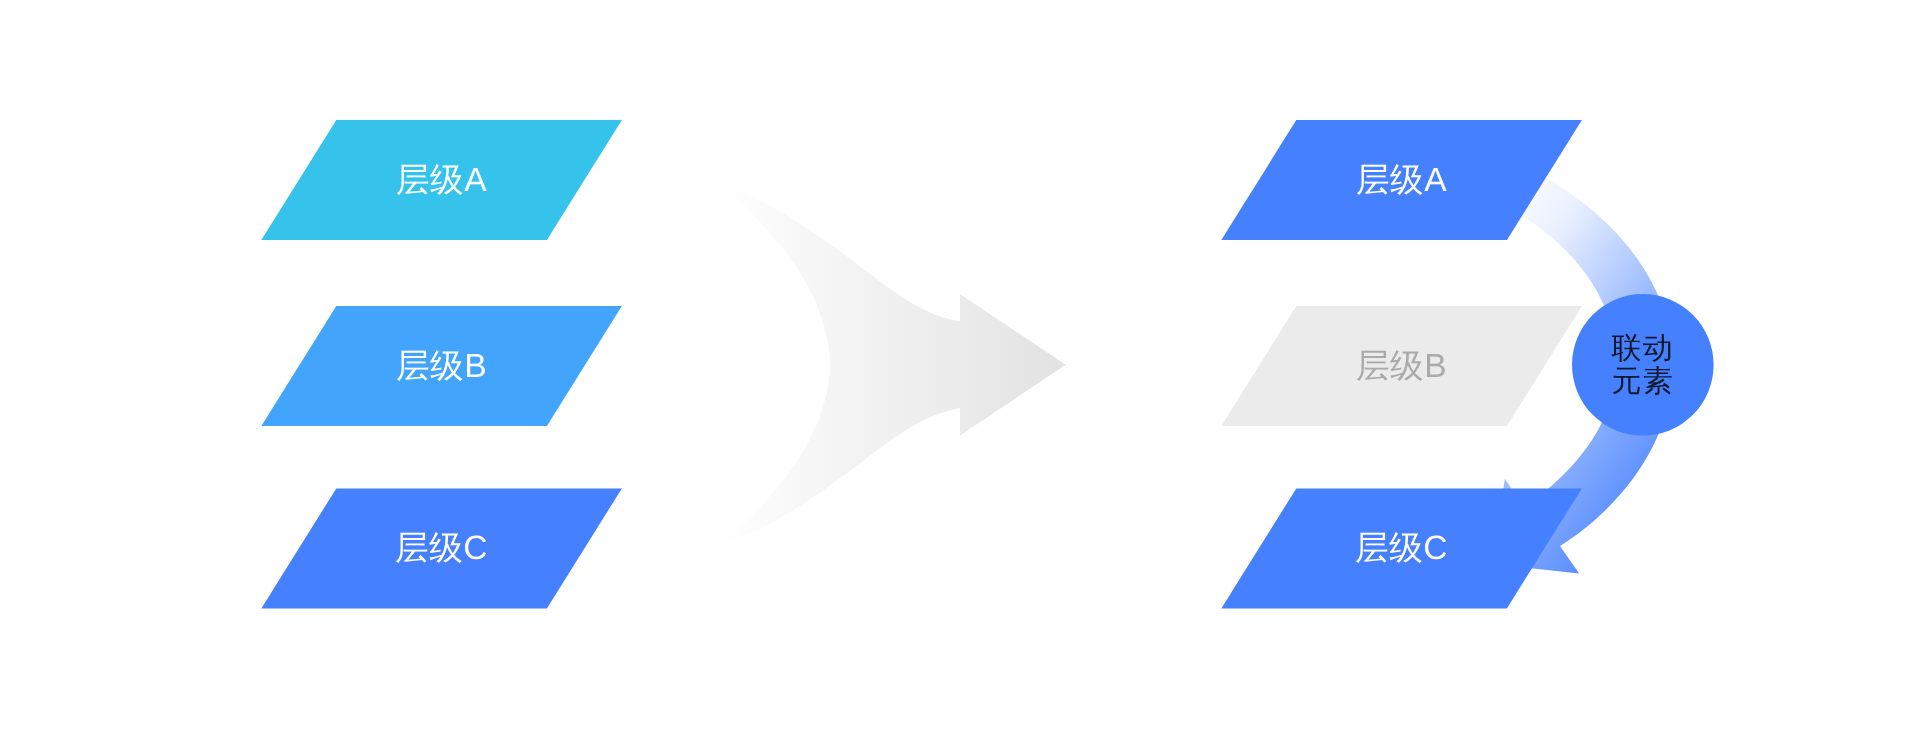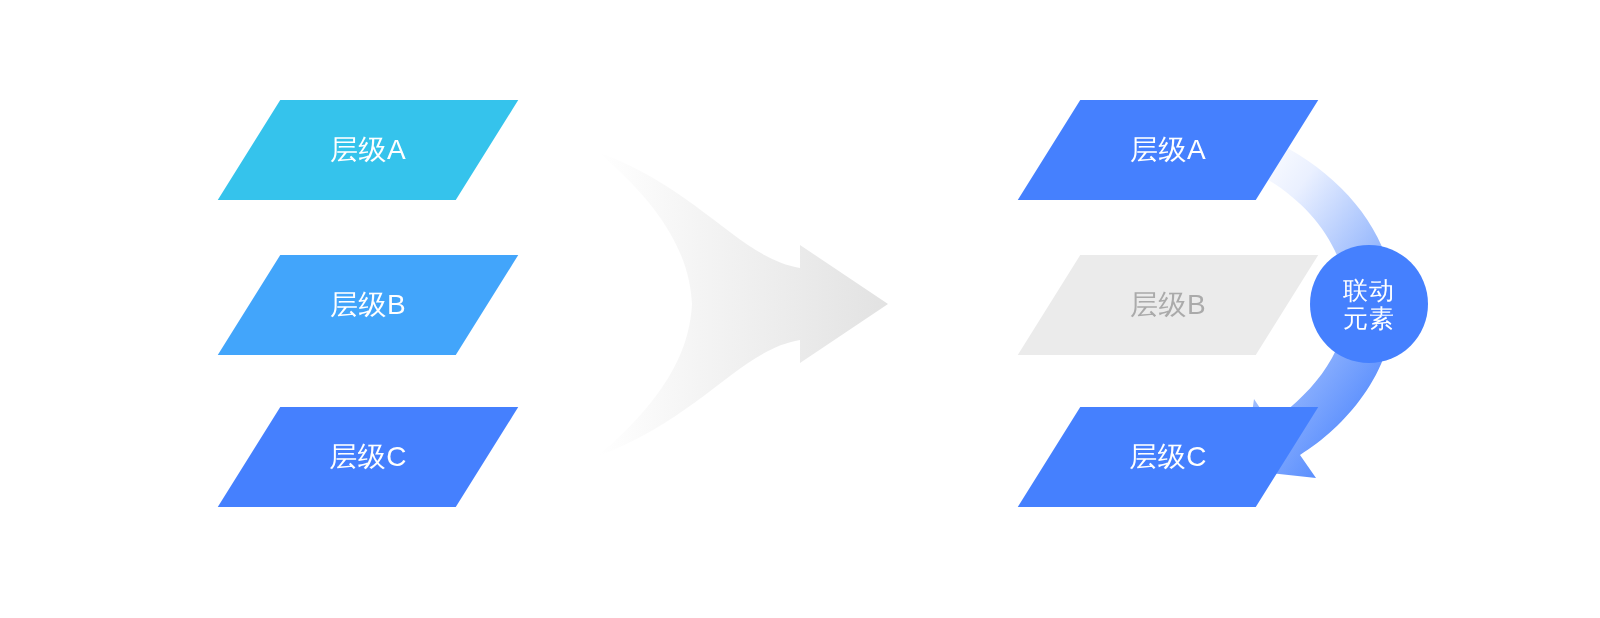--- a/index.html
+++ b/index.html
@@ -65,21 +65,21 @@
     position: absolute;
     left: 1310px;
     top: 245px;
     width: 118px;
     height: 118px;
     border-radius: 50%;
     display: flex;
     flex-direction: column;
     align-items: center;
     justify-content: center;
-    color: #ffffff;
+    color: #0f172a;
     font-size: 25px;
     line-height: 28px;
     letter-spacing: 1px;
     user-select: none;
   }
   .badge span { display: block; }
 </style>
 </head>
 <body>
 

